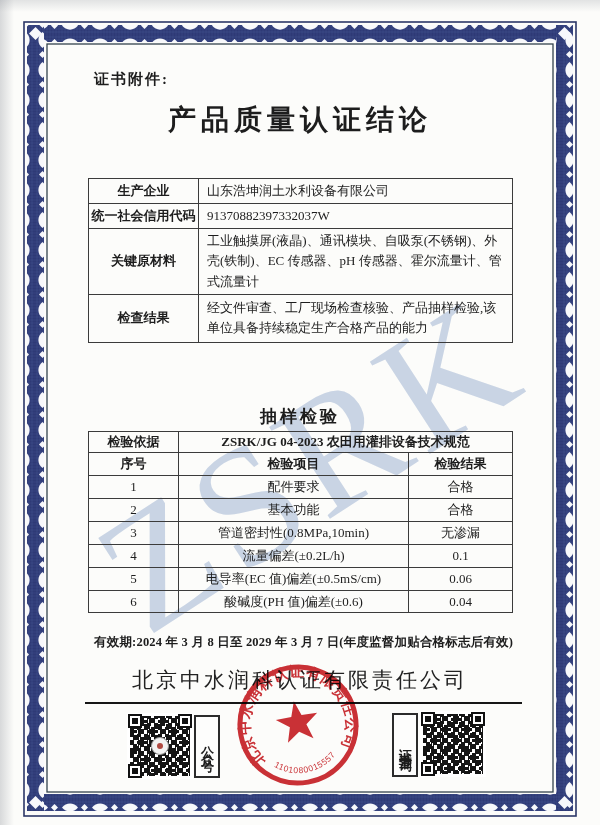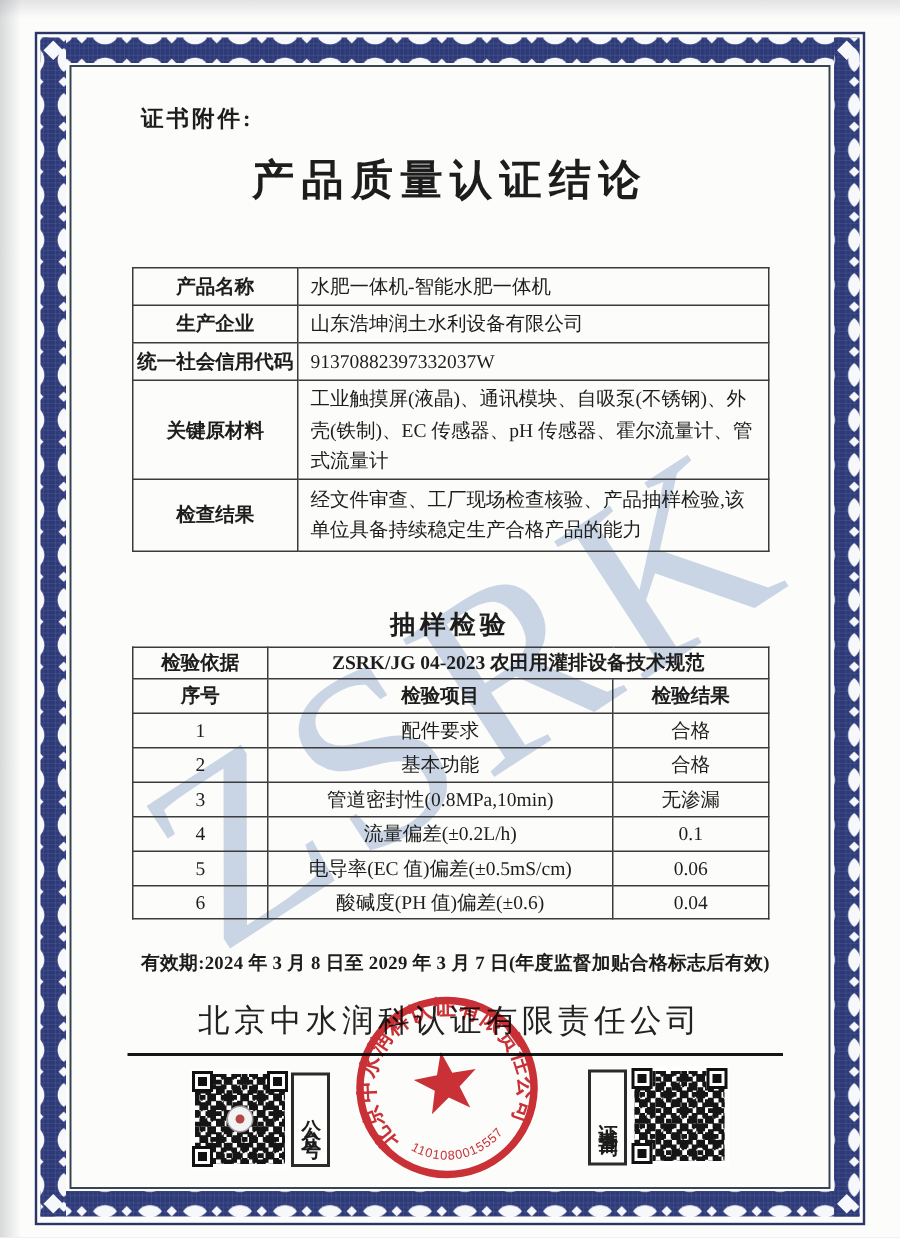--- a/index.html
+++ b/index.html
@@ -115,24 +115,20 @@
 
     <div class="attachment">证书附件:</div>
     <h1 class="title">产品质量认证结论</h1>
 
     <table class="t1">
       <colgroup>
           <col style="width:110px">
           <col style="width:314px">
         </colgroup>
       <tbody>
-          <tr class="r24">
-        <td class="lab">产品名称</td>
-        <td class="val">水肥一体机-智能水肥一体机</td>
-      </tr>
       <tr class="r24">
         <td class="lab">生产企业</td>
         <td class="val">山东浩坤润土水利设备有限公司</td>
       </tr>
       <tr class="r24">
         <td class="lab">统一社会信用代码</td>
         <td class="val">91370882397332037W</td>
       </tr>
       <tr class="r52">
         <td class="lab">关键原材料</td>

